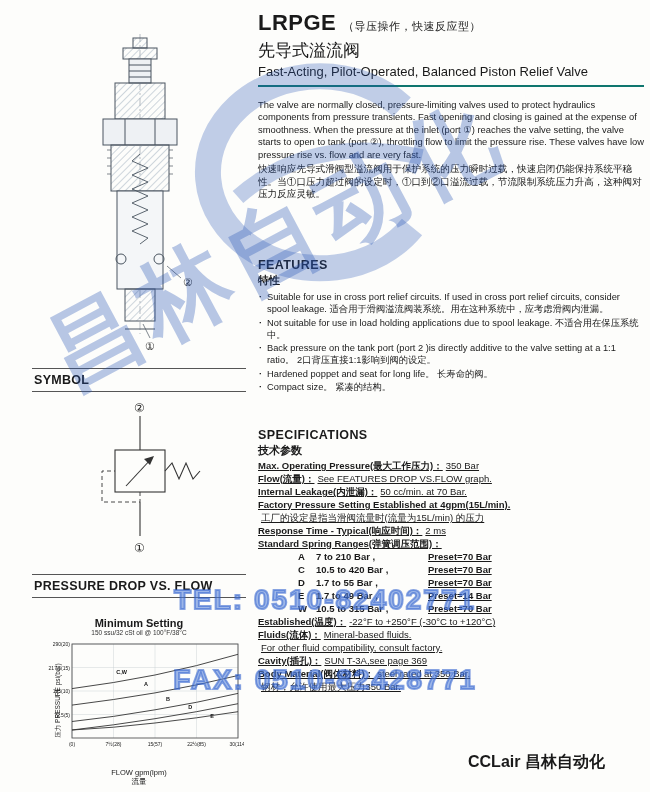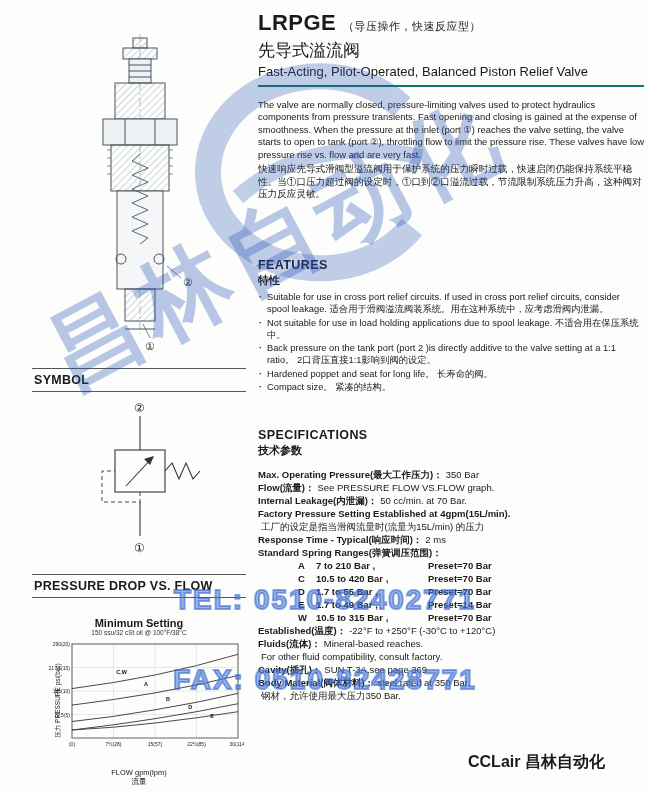--- a/index.html
+++ b/index.html
@@ -19,21 +19,21 @@
   .sec-head-cn { font-size:11px; font-weight:bold; margin-top:1px; }
   .body-en { font-size:9.4px; line-height:12.4px; margin-top:3px; }
   .body-cn { font-size:9.6px; line-height:12.6px; margin-top:2px; }
 
   .features-sec { position:absolute; left:258px; top:258px; width:386px; }
   .feat-list { margin-top:3px; }
   .feat { position:relative; font-size:9.3px; line-height:12.3px; padding-left:9px; margin-bottom:1px; }
   .feat::before { content:"·"; position:absolute; left:1px; top:0; font-weight:bold; }
 
   .specs-sec { position:absolute; left:258px; top:428px; width:386px; }
-  .spec-rows { margin-top:10px; }
+  .spec-rows { margin-top:1px;text-decoration:underline; }
   .spec-row { font-size:9.5px; line-height:13px; }
   .spec-row .lab { font-weight:bold; }
   .spec-row .val { margin-left:3px; }
   .spring-table { margin-left:40px; }
   .spring-row { font-size:9.5px; line-height:13px; font-weight:bold; }
   .spring-row .code { display:inline-block; width:18px; }
   .spring-row .range { display:inline-block; width:112px; }
 
   
   .drawing-wrap { position:absolute; left:55px; top:34px; width:170px; height:335px; }
@@ -140,37 +140,37 @@
       <div class="feat">Hardened poppet and seat for long life。 长寿命的阀。</div>
       <div class="feat">Compact size。 紧凑的结构。</div>
     </div>
   </div>
 
   <div class="specs-sec">
     <div class="sec-head">SPECIFICATIONS</div>
     <div class="sec-head-cn">技术参数</div>
     <div class="spec-rows">
       <div class="spec-row"><span class="lab">Max. Operating Pressure(最大工作压力)：</span><span class="val">350 Bar</span></div>
-      <div class="spec-row"><span class="lab">Flow(流量)：</span><span class="val">See PRESSURE FLOW VS.FLOW graph.</span></div>
+      <div class="spec-row"><span class="lab">Flow(流量)：</span><span class="val">See FEATURES DROP VS.FLOW graph.</span></div>
       <div class="spec-row"><span class="lab">Internal Leakage(内泄漏)：</span><span class="val">50 cc/min. at 70 Bar.</span></div>
       <div class="spec-row"><span class="lab">Factory Pressure Setting Established at 4gpm(15L/min).</span><span class="val"></span></div>
       <div class="spec-row"><span class="lab"></span><span class="val">工厂的设定是指当滑阀流量时(流量为15L/min) 的压力</span></div>
       <div class="spec-row"><span class="lab">Response Time - Typical(响应时间)：</span><span class="val">2 ms</span></div>
       <div class="spec-row"><span class="lab">Standard Spring Ranges(弹簧调压范围)：</span><span class="val"></span></div>
 
       <div class="spring-table">
         <div class="spring-row"><span class="code">A</span><span class="range">7 to 210 Bar ,</span><span class="preset">Preset=70 Bar</span></div>
         <div class="spring-row"><span class="code">C</span><span class="range">10.5 to 420 Bar ,</span><span class="preset">Preset=70 Bar</span></div>
         <div class="spring-row"><span class="code">D</span><span class="range">1.7 to 55 Bar ,</span><span class="preset">Preset=70 Bar</span></div>
         <div class="spring-row"><span class="code">E</span><span class="range">1.7 to 49 Bar ,</span><span class="preset">Preset=14 Bar</span></div>
         <div class="spring-row"><span class="code">W</span><span class="range">10.5 to 315 Bar ,</span><span class="preset">Preset=70 Bar</span></div>
       </div>
 
       <div class="spec-row"><span class="lab">Established(温度)：</span><span class="val">-22°F to +250°F (-30°C to +120°C)</span></div>
-      <div class="spec-row"><span class="lab">Fluids(流体)：</span><span class="val">Mineral-based reaches.</span></div>
+      <div class="spec-row"><span class="lab">Fluids(流体)：</span><span class="val">Mineral-based fluids.</span></div>
       <div class="spec-row"><span class="lab"></span><span class="val">For other fluid compatibility, consult factory.</span></div>
       <div class="spec-row"><span class="lab">Cavity(插孔)：</span><span class="val">SUN T-3A,see page 369</span></div>
       <div class="spec-row"><span class="lab">Body Material(阀体材料)：</span><span class="val">steel rated at 350 Bar.</span></div>
       <div class="spec-row"><span class="lab"></span><span class="val">钢材，允许使用最大压力350 Bar.</span></div>
     </div>
   </div>
 
   <div class="lsec symbol-sec">
     <div class="rule"></div>
     <div class="lsec-title">SYMBOL</div>

